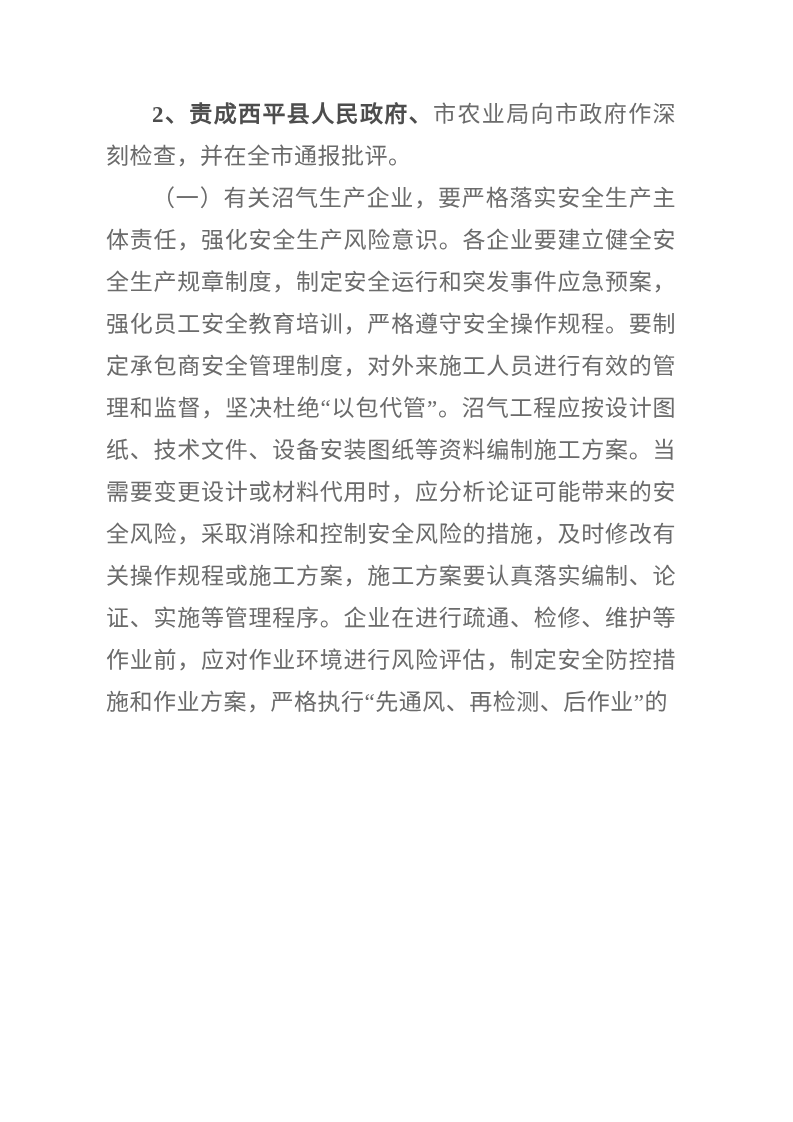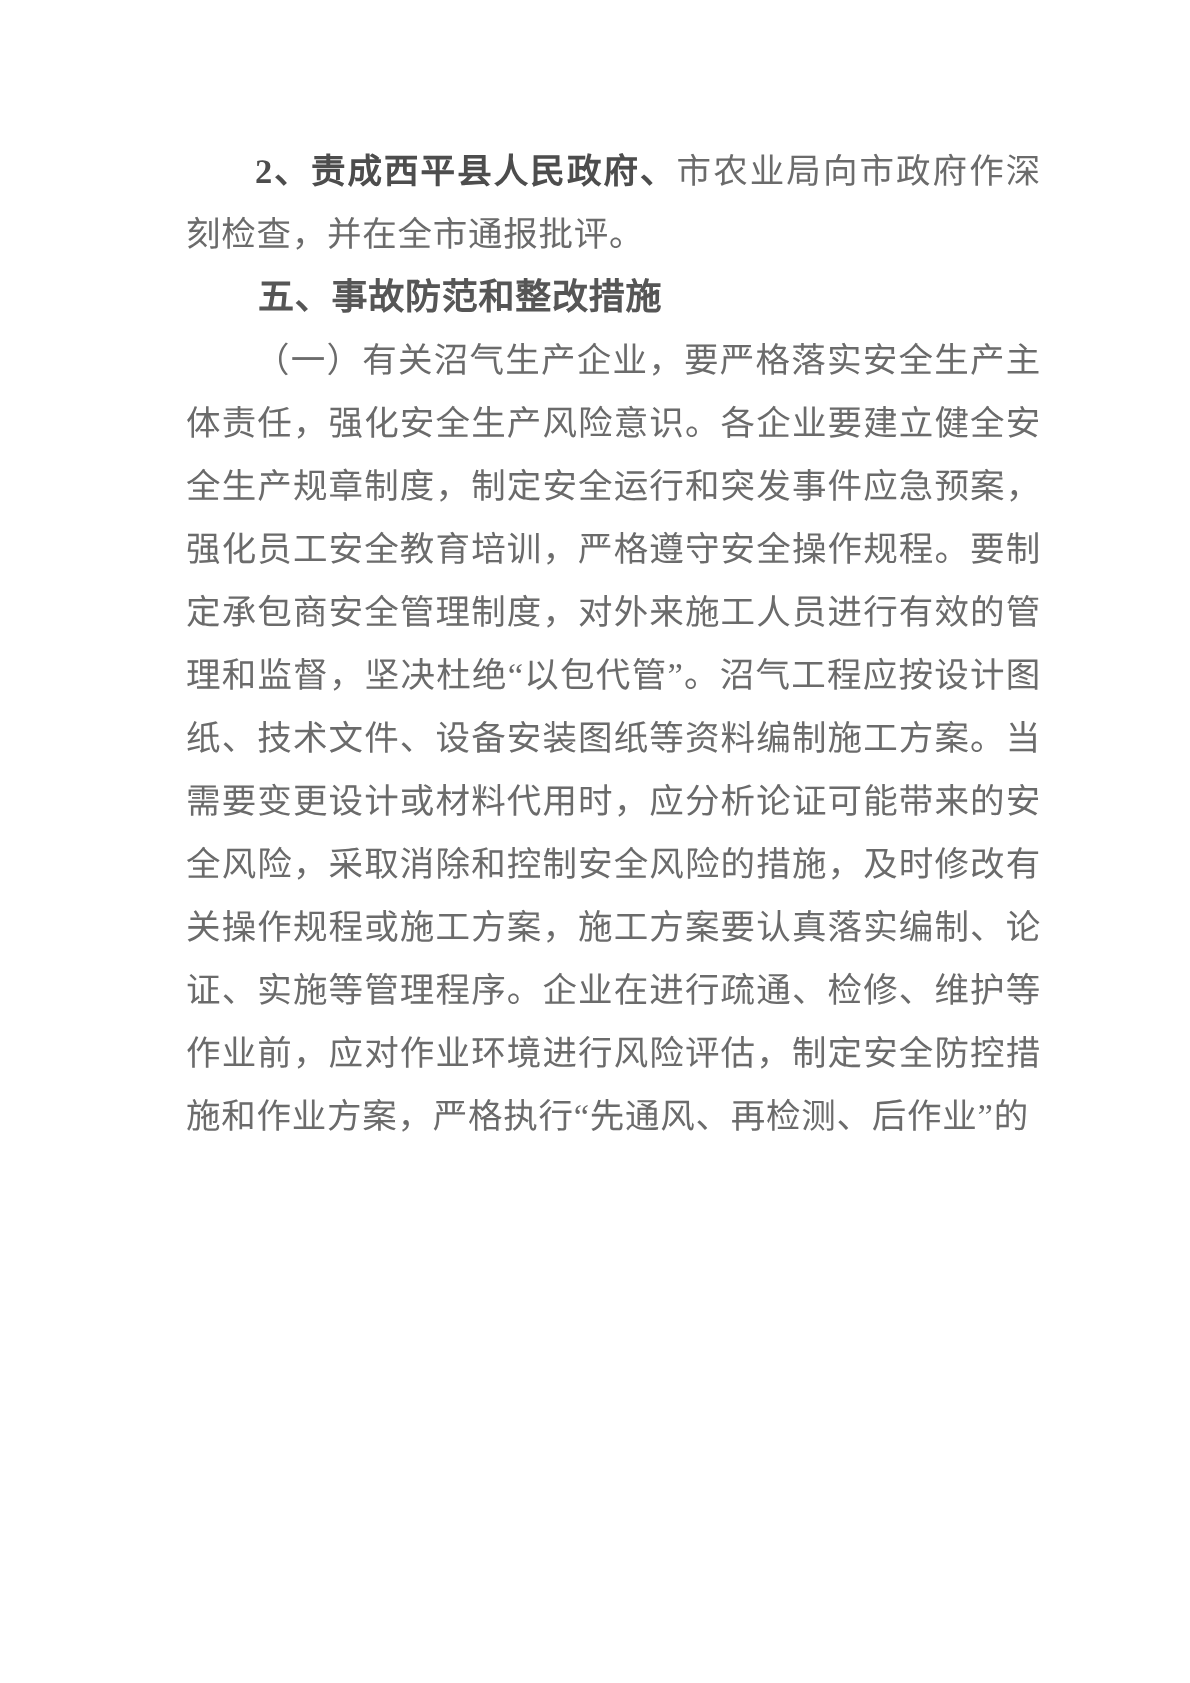--- a/index.html
+++ b/index.html
@@ -17,21 +17,21 @@
   .page {
     position: relative;
     width: 793px;
     height: 1122px;
     background: var(--page-bg);
     overflow: hidden;
     margin: 0 auto;
   }
   .content {
     position: absolute;
-    left: 124px;
+    left: 106px;
     top: 94px;
     width: 570px;
   }
   .body-para {
     margin: 0;
     font-family: "Liberation Serif", "DejaVu Serif", serif;
     font-size: 23px;
     line-height: 42px;
     letter-spacing: 0.5px;
     color: var(--body-text);
@@ -56,19 +56,18 @@
   }
 </style>
 </head>
 <body>
 
 <div class="page">
   <div class="content">
 
     <p class="body-para"><span class="bold-run">2、责成西平县人民政府、</span><span>市农业局向市政府作深刻检查，并在全市通报批评。</span></p>
 
-    <h2 class="heading">五、事故防范和整改措施</h2>
 
 
     <p class="body-para">（一）有关沼气生产企业，要严格落实安全生产主体责任，强化安全生产风险意识。各企业要建立健全安全生产规章制度，制定安全运行和突发事件应急预案，强化员工安全教育培训，严格遵守安全操作规程。要制定承包商安全管理制度，对外来施工人员进行有效的管理和监督，坚决杜绝“以包代管”。沼气工程应按设计图纸、技术文件、设备安装图纸等资料编制施工方案。当需要变更设计或材料代用时，应分析论证可能带来的安全风险，采取消除和控制安全风险的措施，及时修改有关操作规程或施工方案，施工方案要认真落实编制、论证、实施等管理程序。企业在进行疏通、检修、维护等作业前，应对作业环境进行风险评估，制定安全防控措施和作业方案，严格执行“先通风、再检测、后作业”的</p>
 
   </div>
 </div>
 
 </body></html>

